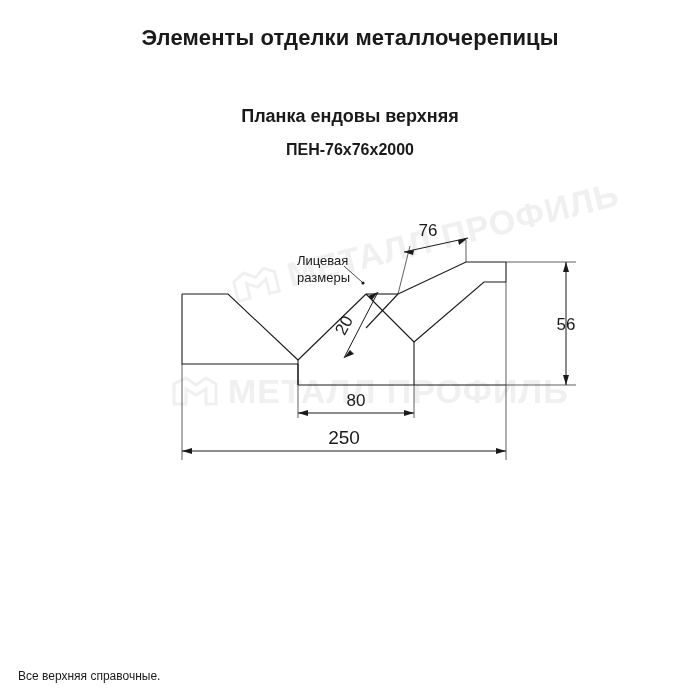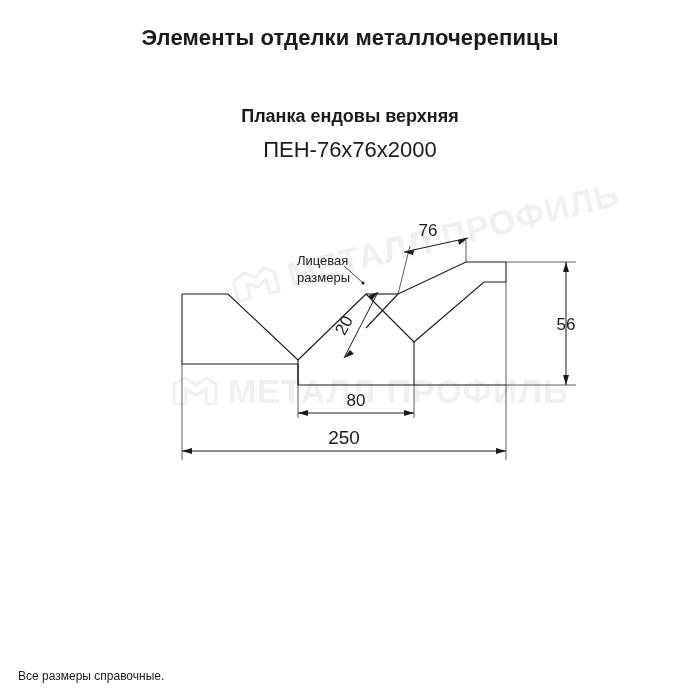--- a/index.html
+++ b/index.html
@@ -32,22 +32,22 @@
     letter-spacing: 0.1px;
     line-height: 28px;
   }
   .sub-title {
     font-size: 18px;
     font-weight: bold;
     margin-top: 52px;
     line-height: 24px;
   }
   .code-title {
-    font-size: 22px;
-    font-weight: normal;
+    font-size: 16px;
+    font-weight: bold;
     margin-top: 10px;
     line-height: 24px;
   }
   .drawing {
     position: absolute;
     left: 0;
     top: 170px;
     width: 700px;
     height: 360px;
   }
@@ -212,16 +212,16 @@
       </g>
     </svg>
   </div>
 
   <div class="label-face">
     <div>Лицевая</div>
     <div>размеры</div>
   </div>
 
   <div class="footer">
-    <div>Все размеры справочные.</div>
+    <div>Все верхняя справочные.</div>
   </div>
 
 </div>
 
 </body></html>

